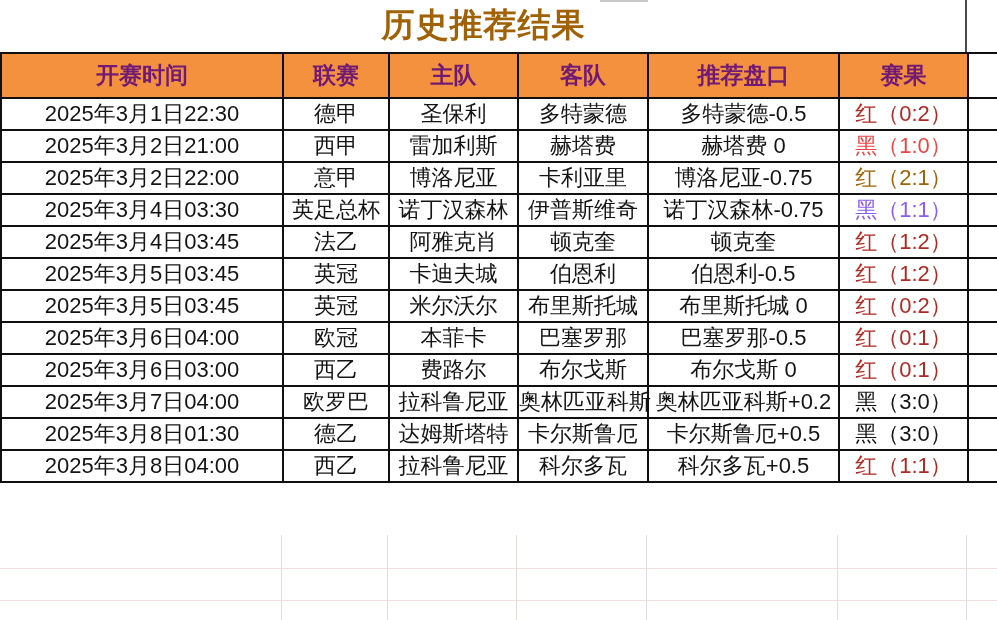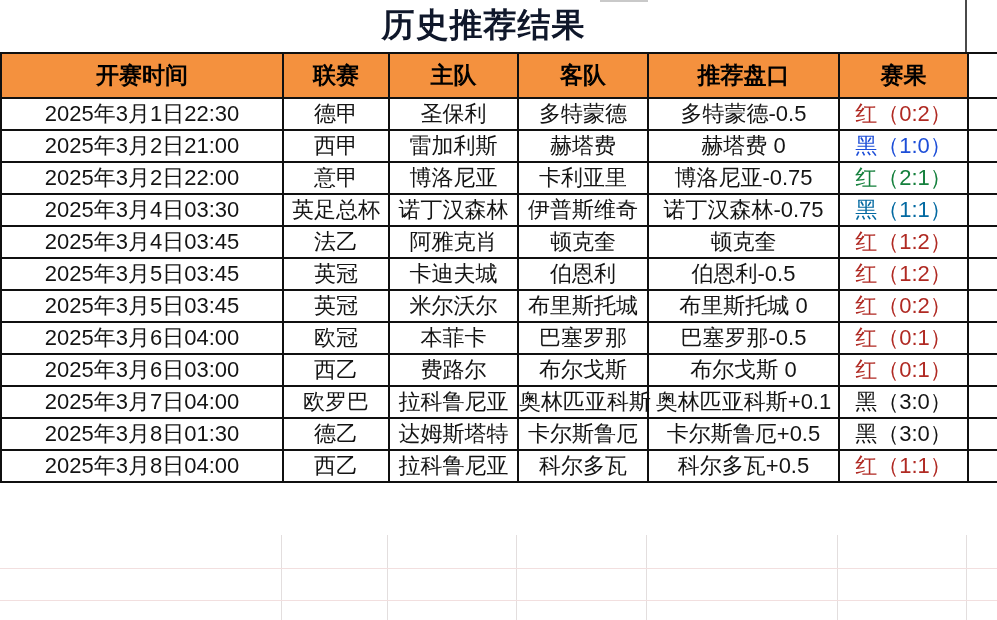--- a/index.html
+++ b/index.html
@@ -4,29 +4,29 @@
 <style>
   html,body{margin:0;padding:0;background:#ffffff;}
   .canvas{
     position:relative;width:997px;height:620px;background:#ffffff;
     font-family:"Liberation Sans","DejaVu Sans",sans-serif;color:#141414;
     overflow:hidden;
   }
   .title{
     position:absolute;top:0;left:0;width:967px;height:52px;
     text-align:center;font-size:33px;font-weight:bold;line-height:50px;
-    color:#0f172a;letter-spacing:1px;
+    color:#a16207;letter-spacing:1px;
   }
   table.main{
     position:absolute;top:52px;left:0;width:997px;
     border-collapse:collapse;table-layout:fixed;
   }
   table.main th{
     background:#f4913e;height:43px;font-size:23px;font-weight:bold;
-    border:2px solid #101010;padding:0;text-align:center;color:#000000;
+    border:2px solid #101010;padding:0;text-align:center;color:#701a75;
     overflow:visible;white-space:nowrap;
   }
   table.main td{
     height:27px;font-size:22px;text-align:center;padding:0;
     border:2px solid #101010;white-space:nowrap;overflow:visible;
     background:#ffffff;
   }
   table.main th.ghost, table.main td.ghost{
     background:#ffffff;border-right:none;
     border-left:2px solid #3a3a3a;
@@ -80,39 +80,39 @@
           <td>多特蒙德-0.5</td>
           <td style="color: rgb(176, 42, 35);">红（0:2）</td>
           <td class="ghost"></td>
         </tr>
         <tr>
           <td>2025年3月2日21:00</td>
           <td>西甲</td>
           <td>雷加利斯</td>
           <td>赫塔费</td>
           <td>赫塔费 0</td>
-          <td style="color: #1d4ed8;">黑（1:0）</td>
+          <td style="color: #ef4444;">黑（1:0）</td>
           <td class="ghost"></td>
         </tr>
         <tr>
           <td>2025年3月2日22:00</td>
           <td>意甲</td>
           <td>博洛尼亚</td>
           <td>卡利亚里</td>
           <td>博洛尼亚-0.75</td>
-          <td style="color: #15803d;">红（2:1）</td>
+          <td style="color: #a16207;">红（2:1）</td>
           <td class="ghost"></td>
         </tr>
         <tr>
           <td>2025年3月4日03:30</td>
           <td>英足总杯</td>
           <td>诺丁汉森林</td>
           <td>伊普斯维奇</td>
           <td>诺丁汉森林-0.75</td>
-          <td style="color: #0369a1;">黑（1:1）</td>
+          <td style="color: #8b5cf6;">黑（1:1）</td>
           <td class="ghost"></td>
         </tr>
         <tr>
           <td>2025年3月4日03:45</td>
           <td>法乙</td>
           <td>阿雅克肖</td>
           <td>顿克奎</td>
           <td>顿克奎</td>
           <td style="color: rgb(176, 42, 35);">红（1:2）</td>
           <td class="ghost"></td>
@@ -151,21 +151,21 @@
           <td>布尔戈斯</td>
           <td>布尔戈斯 0</td>
           <td style="color: rgb(176, 42, 35);">红（0:1）</td>
           <td class="ghost"></td>
         </tr>
         <tr>
           <td>2025年3月7日04:00</td>
           <td>欧罗巴</td>
           <td>拉科鲁尼亚</td>
           <td>奥林匹亚科斯</td>
-          <td>奥林匹亚科斯+0.1</td>
+          <td>奥林匹亚科斯+0.2</td>
           <td style="color: rgb(20, 20, 20);">黑（3:0）</td>
           <td class="ghost"></td>
         </tr>
         <tr>
           <td>2025年3月8日01:30</td>
           <td>德乙</td>
           <td>达姆斯塔特</td>
           <td>卡尔斯鲁厄</td>
           <td>卡尔斯鲁厄+0.5</td>
           <td style="color: rgb(20, 20, 20);">黑（3:0）</td>

